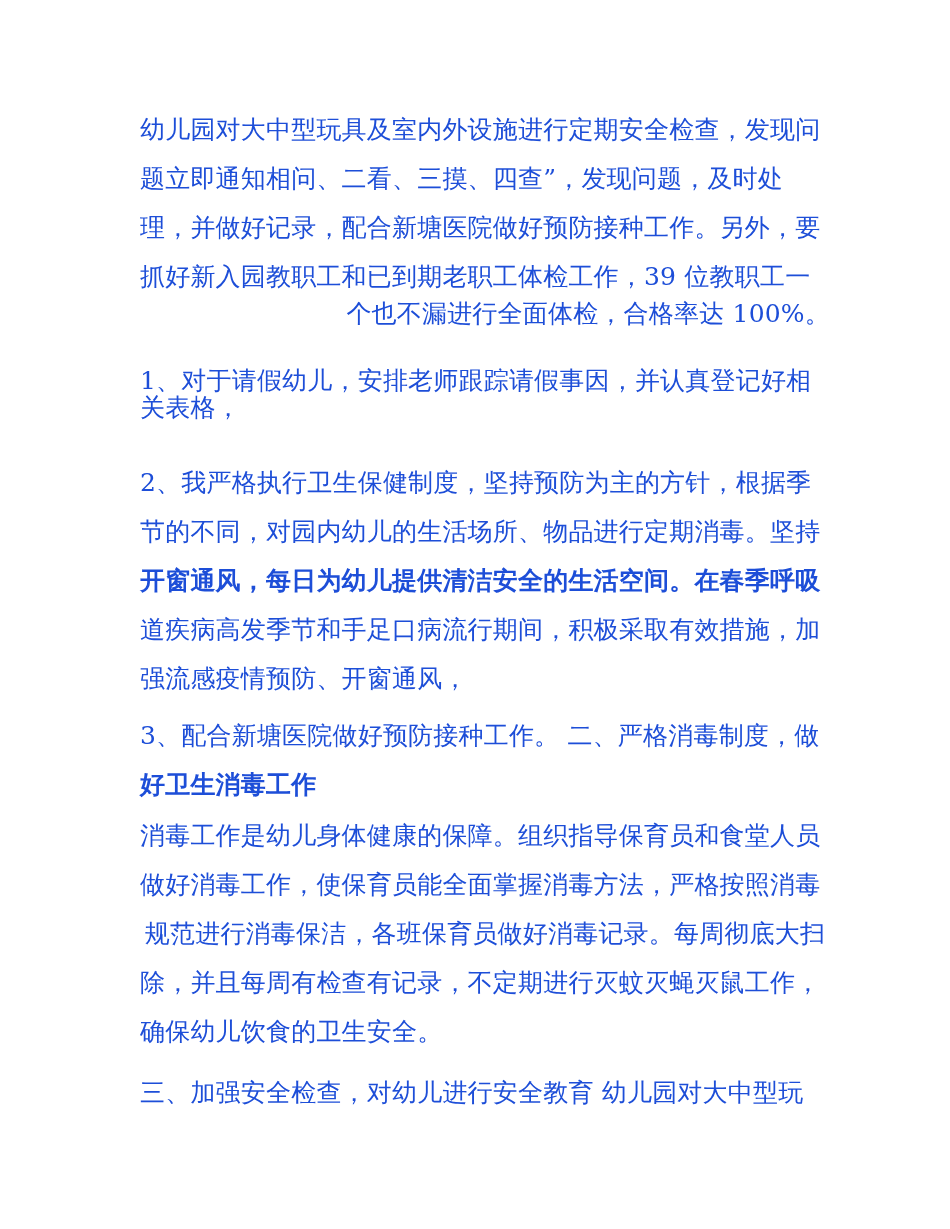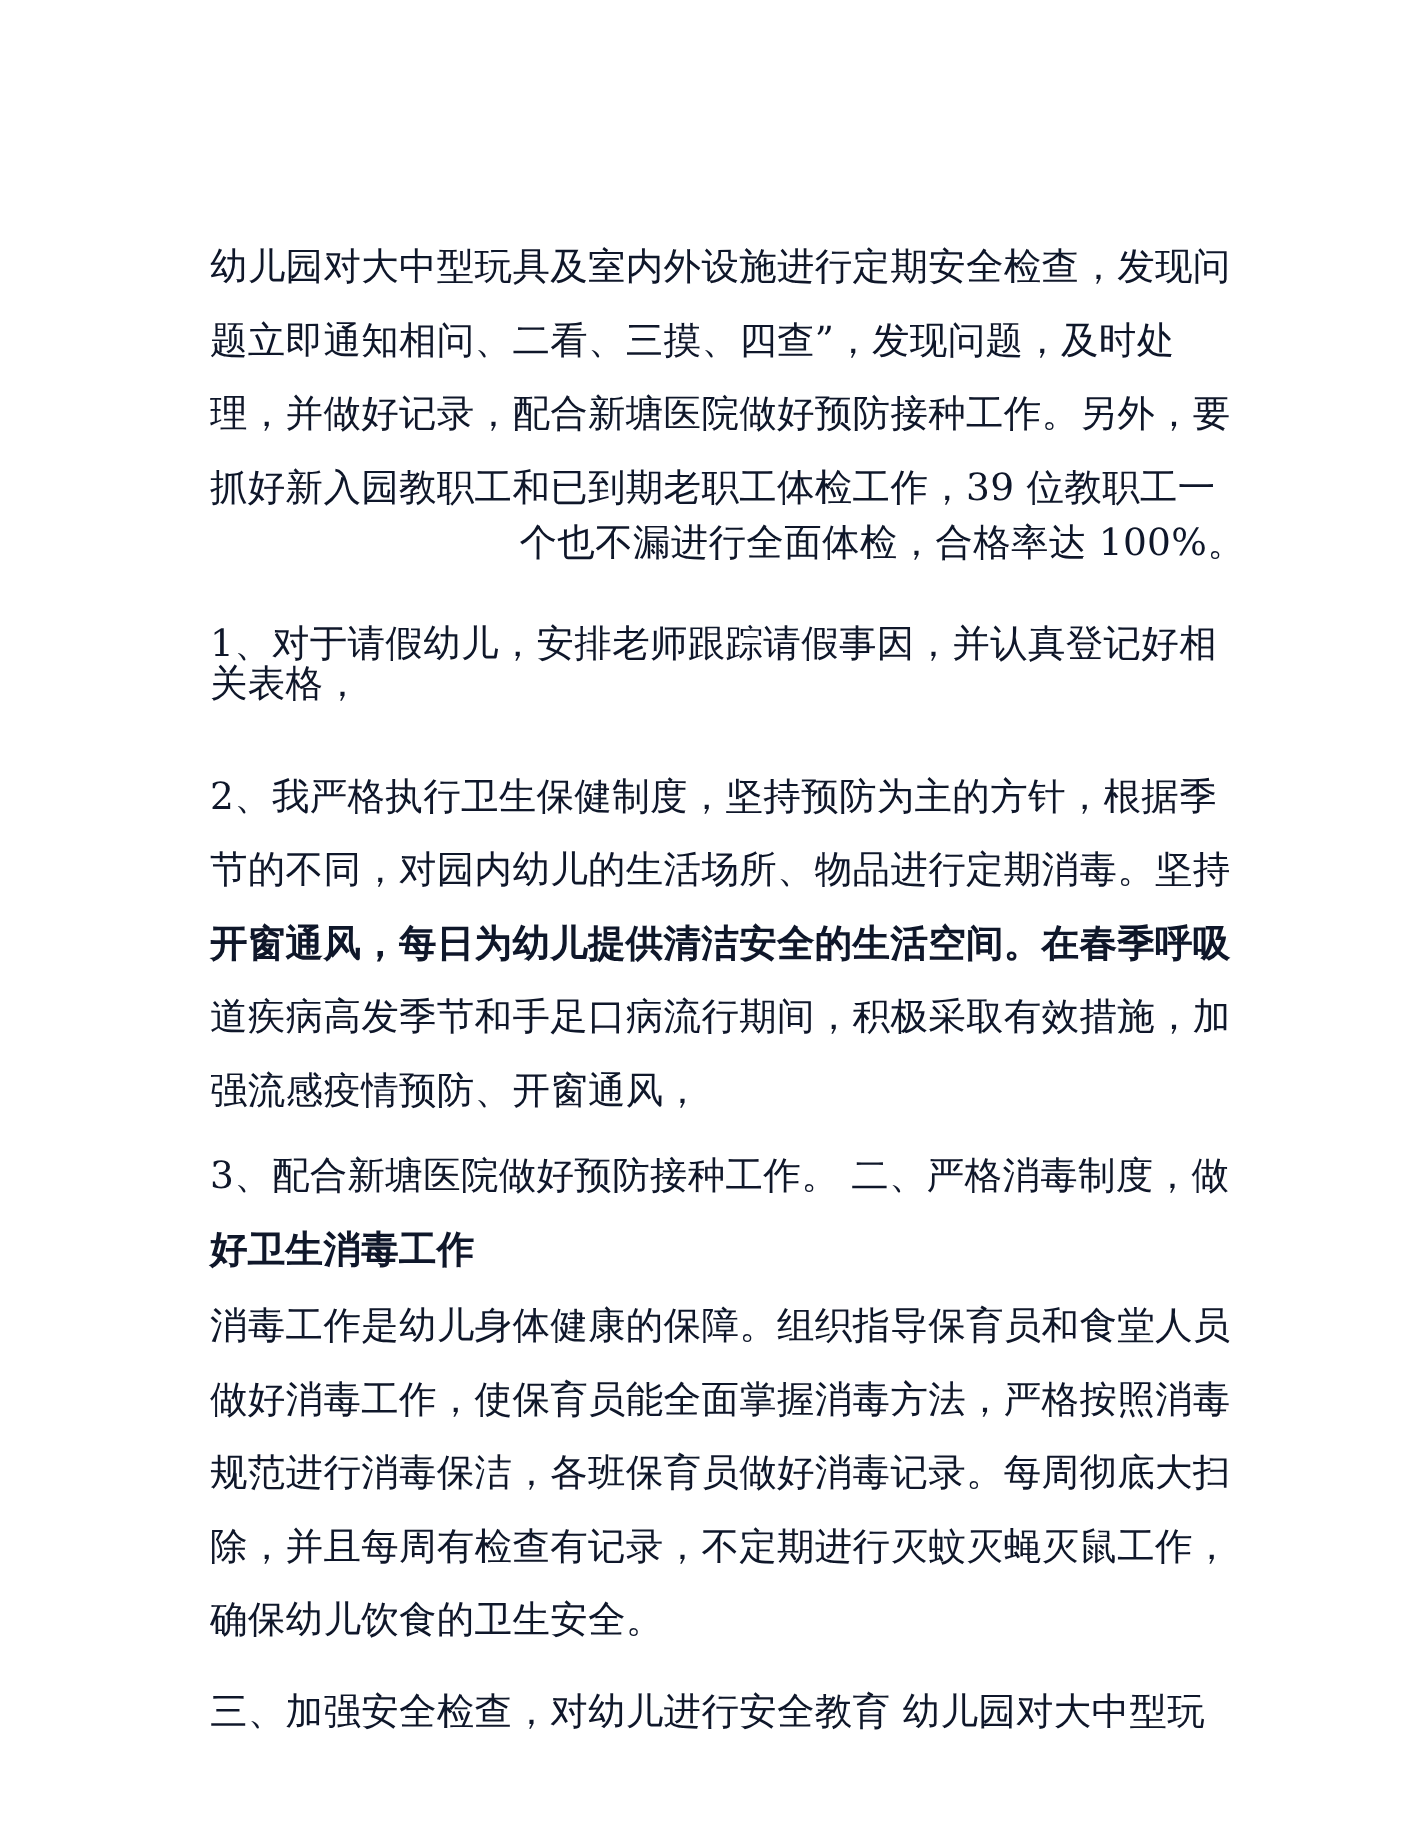--- a/index.html
+++ b/index.html
@@ -22,24 +22,23 @@
       background: #ffffff;
     }
     .line {
       position: absolute;
       left: 140px;
       width: 690px;
       height: 40px;
       font-family: "DejaVu Serif", "Liberation Serif", serif;
       font-size: 25px;
       line-height: 40px;
-      color: #0f172a;
+      color: #1d4ed8;
       white-space: nowrap;
       letter-spacing: 0.2px;
-      margin-top: 48px;
     }
   </style>
 </head>
 <body>
 
 <div class="page">
   <div class="line" style="top:110px;">幼儿园对大中型玩具及室内外设施进行定期安全检查，发现问</div>
   <div class="line" style="top:159px;">题立即通知相问、二看、三摸、四查”，发现问题，及时处</div>
   <div class="line" style="top:208px;">理，并做好记录，配合新塘医院做好预防接种工作。另外，要</div>
   <div class="line" style="top:257px;">抓好新入园教职工和已到期老职工体检工作，39 位教职工一</div>
@@ -48,17 +47,17 @@
   <div class="line" style="top:388px;">关表格，</div>
   <div class="line" style="top:463px;">2、我严格执行卫生保健制度，坚持预防为主的方针，根据季</div>
   <div class="line" style="top:512px;">节的不同，对园内幼儿的生活场所、物品进行定期消毒。坚持</div>
   <div class="line" style="top:561px;font-weight:bold;">开窗通风，每日为幼儿提供清洁安全的生活空间。在春季呼吸</div>
   <div class="line" style="top:610px;">道疾病高发季节和手足口病流行期间，积极采取有效措施，加</div>
   <div class="line" style="top:659px;">强流感疫情预防、开窗通风，</div>
   <div class="line" style="top:716px;">3、配合新塘医院做好预防接种工作。 二、严格消毒制度，做</div>
   <div class="line" style="top:765px;font-weight:bold;">好卫生消毒工作</div>
   <div class="line" style="top:816px;">消毒工作是幼儿身体健康的保障。组织指导保育员和食堂人员</div>
   <div class="line" style="top:865px;">做好消毒工作，使保育员能全面掌握消毒方法，严格按照消毒</div>
-  <div class="line" style="top:914px;">规范进行消毒保洁，各班保育员做好消毒记录。每周彻底大扫</div>
+  <div class="line" style="top:914px;text-align:center;">规范进行消毒保洁，各班保育员做好消毒记录。每周彻底大扫</div>
   <div class="line" style="top:963px;">除，并且每周有检查有记录，不定期进行灭蚊灭蝇灭鼠工作，</div>
   <div class="line" style="top:1073px;">三、加强安全检查，对幼儿进行安全教育 幼儿园对大中型玩</div>
   <div class="line" style="top:1012px;">确保幼儿饮食的卫生安全。</div>
 </div>
 
 </body></html>

